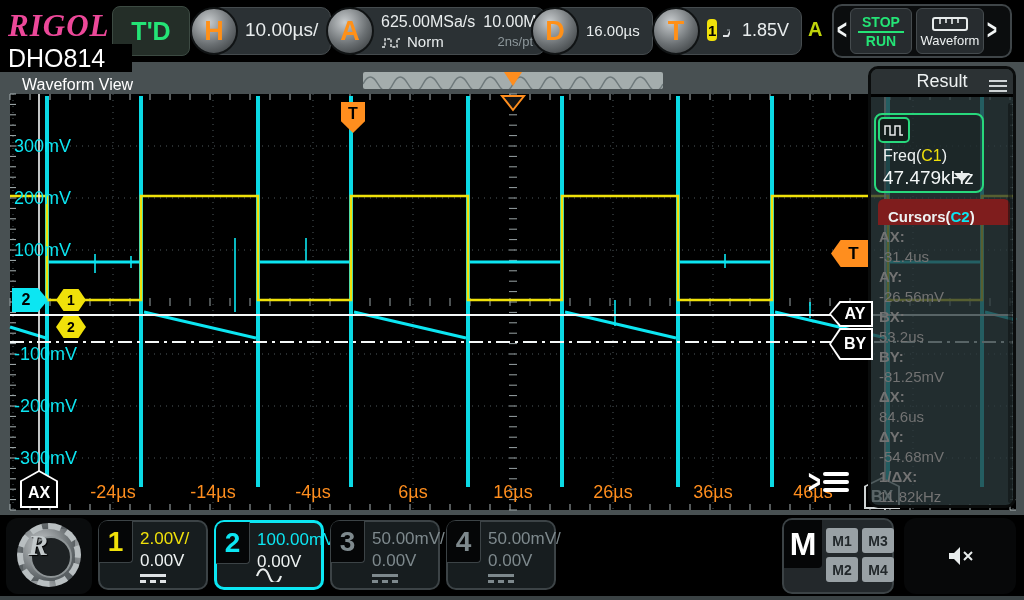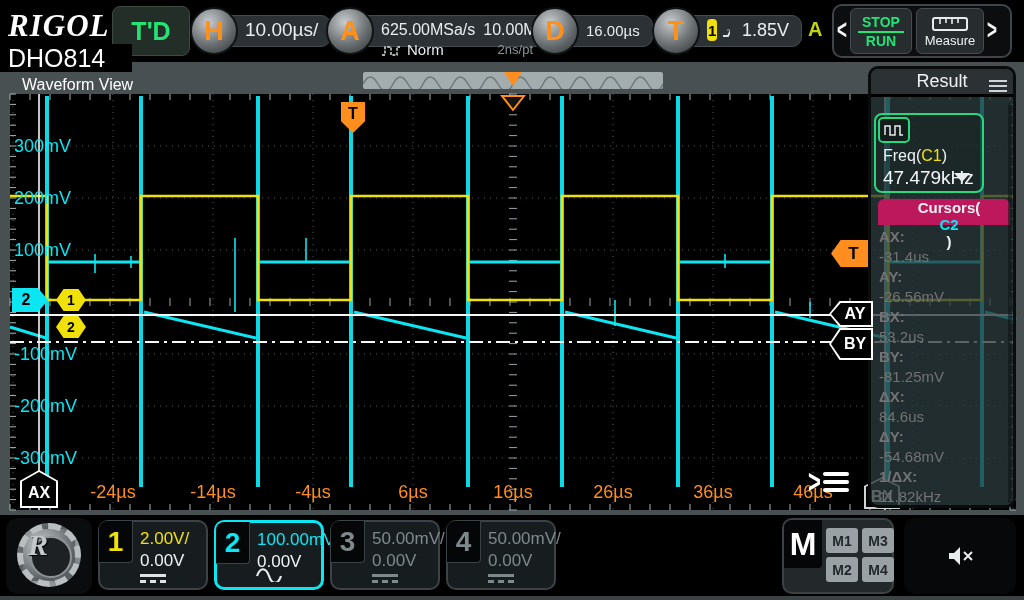--- a/index.html
+++ b/index.html
@@ -3,32 +3,32 @@
 <meta charset="utf-8">
 <style>
   * { margin:0; padding:0; box-sizing:border-box; }
   html,body { width:1024px; height:600px; background:#000; overflow:hidden;
               font-family:"Liberation Sans", sans-serif; }
   #screen { position:absolute; width:1024px; height:600px; background:#000; }
 
   
   #toolbar { position:absolute; left:0; top:0; width:1024px; height:62px; background:#000; z-index:30; }
   #logo { position:absolute; left:8px; top:8px; font-family:"Liberation Serif", serif;
-          font-weight:bold; font-style:italic; font-size:31px; letter-spacing:1px; color:#ffffff; }
+          font-weight:bold; font-style:italic; font-size:31px; letter-spacing:1px; color:#ec4899; }
   #model { position:absolute; left:0px; top:44px; width:132px; height:28px; background:#000;
            color:#fff; font-size:25px; padding-left:8px; z-index:40; }
   .tbtn { position:absolute; background:#242e28; border:1px solid #3c4a42; border-radius:8px;
           display:flex; align-items:center; justify-content:center; }
   #td-btn { left:112px; top:6px; width:78px; height:50px; color:#24e476; font-size:25px; font-weight:bold; }
   .grp { position:absolute; top:6px; display:flex; align-items:center; height:50px; }
   .circ { width:48px; height:48px; border-radius:50%; flex:0 0 48px;
           background:radial-gradient(circle at 38% 30%, #c8ccce, #6a6f72 55%, #2c3032);
           border:2px solid #101314; color:#ff9018; font-weight:bold; font-size:27px;
           display:flex; align-items:center; justify-content:center; z-index:2; }
-  .gbox { background:#2b3134; border:1px solid #454b4e; border-radius:10px; height:32px;
+  .gbox { background:#2b3134; border:1px solid #454b4e; border-radius:10px; height:48px;
           margin-left:-26px; padding:2px 12px 4px 32px; color:#e9edee; display:flex; align-items:center; }
   #h-grp { left:190px; } #h-grp .gbox { font-size:19px; }
   #a-grp { left:326px; } #a-grp .gbox { display:block; padding-top:4px; width:198px; }
   .arow { display:flex; align-items:center; font-size:15px; line-height:20px; white-space:nowrap; }
   .arow .sr { font-size:16px; } .arow .mp { font-size:16px; margin-left:8px; }
   .arow .res { color:#8d979b; font-size:13px; margin-left:auto; }
   .arow .nm { margin-left:6px; }
   #d-grp { left:531px; } #d-grp .gbox { font-size:15px; }
   #t-grp { left:652px; } #t-grp .gbox { width:128px; }
   .src-chip { width:24px; height:22px; background:#f0e10a; border-radius:4px; color:#000;
@@ -104,23 +104,23 @@
   #freq-box { position:absolute; left:3px; top:44px; width:110px; height:80px;
               border:2px solid #28d87c; border-radius:8px; background:rgba(18,28,28,0.35); }
   #freq-chip { position:absolute; left:2px; top:2px; width:32px; height:26px; border:2px solid #28d87c;
                border-radius:5px; background:#131d1b; display:flex; align-items:center; justify-content:center; }
   #freq-name { position:absolute; left:7px; top:32px; font-size:16px; color:#eef2f2; }
   #freq-val { position:absolute; left:7px; top:52px; font-size:19px; color:#f4f7f7; }
   #freq-dd { position:absolute; right:12px; top:58px; width:0; height:0;
              border-left:8px solid transparent; border-right:8px solid transparent;
              border-top:9px solid #e8ecec; }
   .c1 { color:#f0e10a; } .c2 { color:#0ce6f2; }
-  #cur-head { position:absolute; left:7px; top:130px; width:132px; height:26px; background:#be185d;
+  #cur-head { position:absolute; left:7px; top:130px; width:132px; height:26px; background:#7f1d1d;
               border-radius:6px 6px 0 0; color:#eef2f2; font-size:15px; font-weight:bold;
-              display:flex; align-items:center; padding-left:10px;flex-direction:column; }
+              display:flex; align-items:flex-end; padding-left:10px; }
   #cur-list { position:absolute; left:8px; top:158px; right:8px; color:#737373; font-size:15px; }
   #cur-list .clab { font-weight:bold; line-height:20px; }
   #cur-list .cval { line-height:20px; }
   #result-sb { position:absolute; right:1px; top:34px; width:4px; height:400px; background:rgba(10,14,14,0.5);
                border-radius:2px; }
 
   
   #bottombar { position:absolute; left:0; top:515px; width:1024px; height:85px; background:#000; }
   #bottombar::after { content:""; position:absolute; left:0; bottom:0; width:1024px; height:4px; background:#3a4244; }
   #gear-btn { position:absolute; left:6px; top:3px; width:86px; height:76px; background:#0a0c0d; border-radius:12px; }
@@ -644,21 +644,21 @@
       <span class="chev">&lt;</span>
       <div id="stoprun">
         <span class="stop">STOP</span>
         <span>RUN</span>
       </div>
       <div id="measure-btn">
         <svg width="38" height="18">
             <rect x="2" y="3" width="34" height="12" rx="2" stroke="#e8ecec" fill="none" stroke-width="2"></rect>
             <path d="M9 4 v5 M15 4 v4 M21 4 v5 M27 4 v4" stroke="#e8ecec" stroke-width="1.6"></path>
           </svg>
-        <span>Measure</span>
+        <span>Waveform</span>
       </div>
       <span class="chev">&gt;</span>
     </div>
   </div>
   <div id="model">DHO814</div>
 
   <div id="bottombar">
     <div id="gear-btn">
       <div id="gear"></div>
       <div id="gear-r">R</div>

